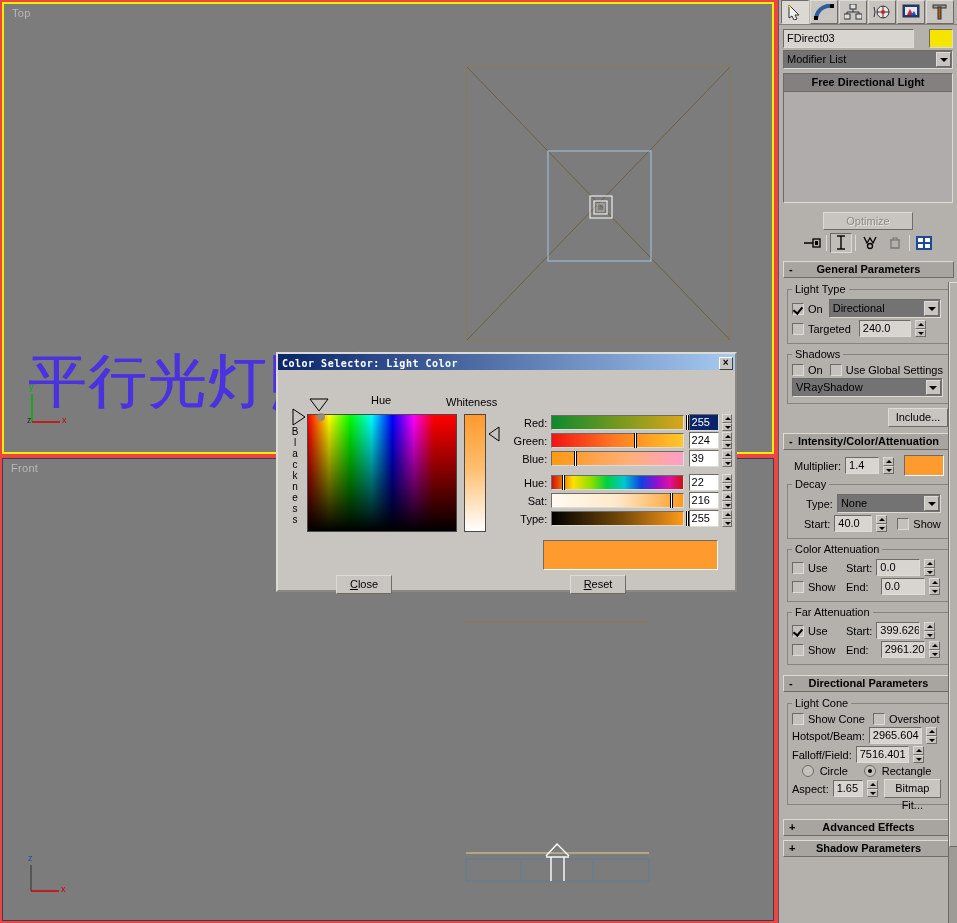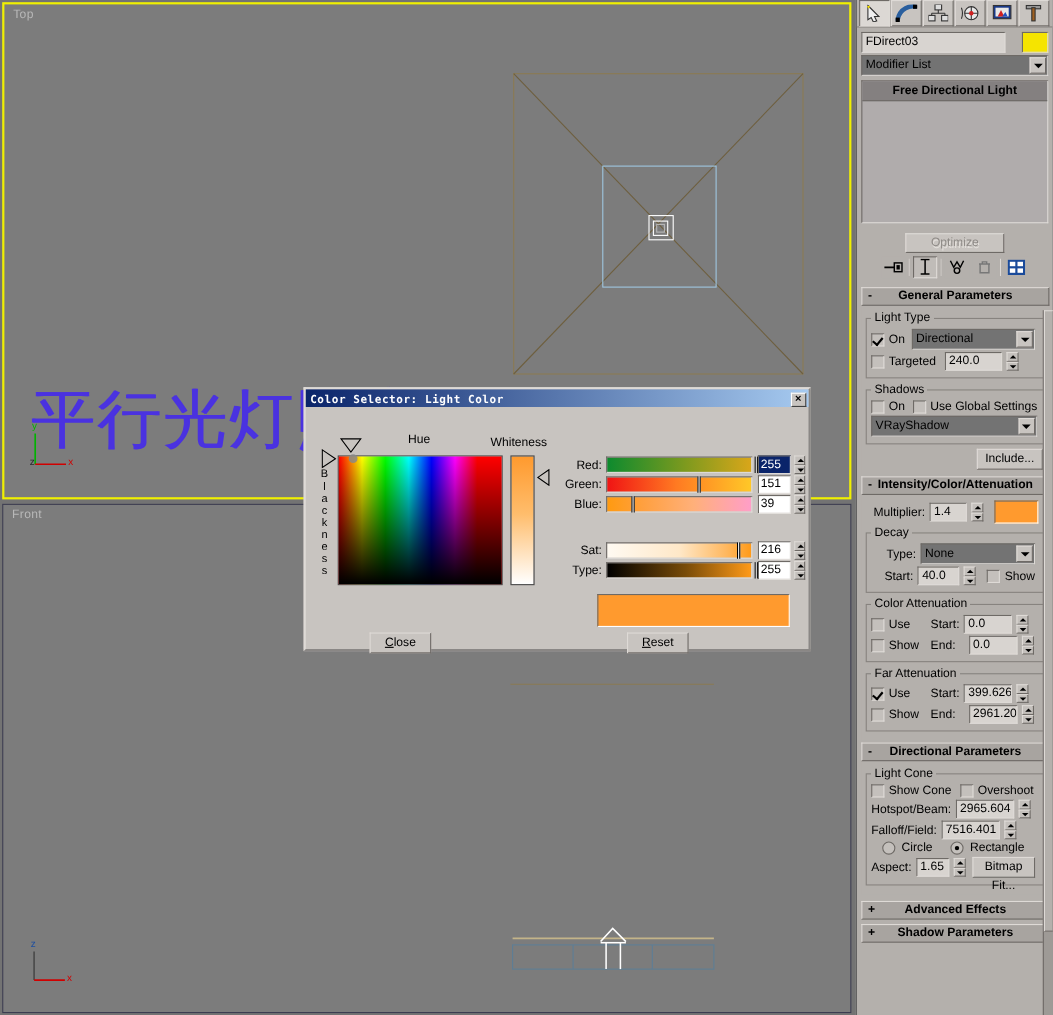--- a/index.html
+++ b/index.html
@@ -8,21 +8,21 @@
     width: 957px; height: 923px;
     background: #8a8a8a;
     font-family: "Liberation Sans", sans-serif;
     font-size: 11px;
     color: #000;
     overflow: hidden;
     position: relative;
   }
 
   
-  #viewport-area { position:absolute; left:0; top:0; width:778px; height:923px; background:#737373; }
+  #viewport-area { position:absolute; left:0; top:0; width:778px; height:923px; background:#ef4444; }
 
   .viewport { position:absolute; background:#7c7c7c; overflow:hidden; }
   #vp-top   { left:2px; top:2px; width:772px; height:452px; border:2px solid #f0f000; }
   #vp-front { left:2px; top:458px; width:772px; height:463px; border:1px solid #3c3c50; }
 
   .vp-label { position:absolute; left:8px; top:3px; color:#b8b8b8; font-size:11px;
               font-family:"Liberation Sans", sans-serif; letter-spacing:.3px; }
 
   
   .tripod { position:absolute; width:60px; height:60px; }
@@ -652,39 +652,50 @@
           <div class="up"></div>
           <div class="dn"></div>
         </div>
     </div>
 
     <div class="slider-row" style="top:62px;">
       <span class="s-lab">Green:</span>
       <div class="slider-bar" style="background:linear-gradient(90deg,#f01414 0%,#ff7a22 48%,#ffc828 100%)">
         <div class="knob" style="left:82px"></div>
       </div>
-      <div class="s-val">151</div>
+      <div class="s-val">224</div>
       <div class="s-spin">
           <div class="up"></div>
           <div class="dn"></div>
         </div>
     </div>
 
     <div class="slider-row" style="top:80px;">
       <span class="s-lab">Blue:</span>
       <div class="slider-bar" style="background:linear-gradient(90deg,#ff9a10 0%,#ffa040 25%,#ffb07a 60%,#ff9ec8 100%)">
         <div class="knob" style="left:22px"></div>
       </div>
       <div class="s-val">39</div>
       <div class="s-spin">
           <div class="up"></div>
           <div class="dn"></div>
         </div>
     </div>
 
+    <div class="slider-row" style="top:104px;">
+      <span class="s-lab">Hue:</span>
+      <div class="slider-bar" style="background:linear-gradient(90deg,#d01010 0%,#e86a00 7%,#ffe000 16%,#8ce000 30%,#00d040 42%,#00c8d0 55%,#1040e0 68%,#9010d0 80%,#e010a0 90%,#d01010 100%)">
+        <div class="knob" style="left:10px"></div>
+      </div>
+      <div class="s-val">22</div>
+      <div class="s-spin">
+          <div class="up"></div>
+          <div class="dn"></div>
+        </div>
+    </div>
 
     <div class="slider-row" style="top:122px;">
       <span class="s-lab">Sat:</span>
       <div class="slider-bar" style="background:linear-gradient(90deg,#fffaf2 0%,#ffe8c8 50%,#ffb75e 83%,#ff9a18 100%)">
         <div class="knob" style="left:118px"></div>
       </div>
       <div class="s-val">216</div>
       <div class="s-spin">
           <div class="up"></div>
           <div class="dn"></div>

